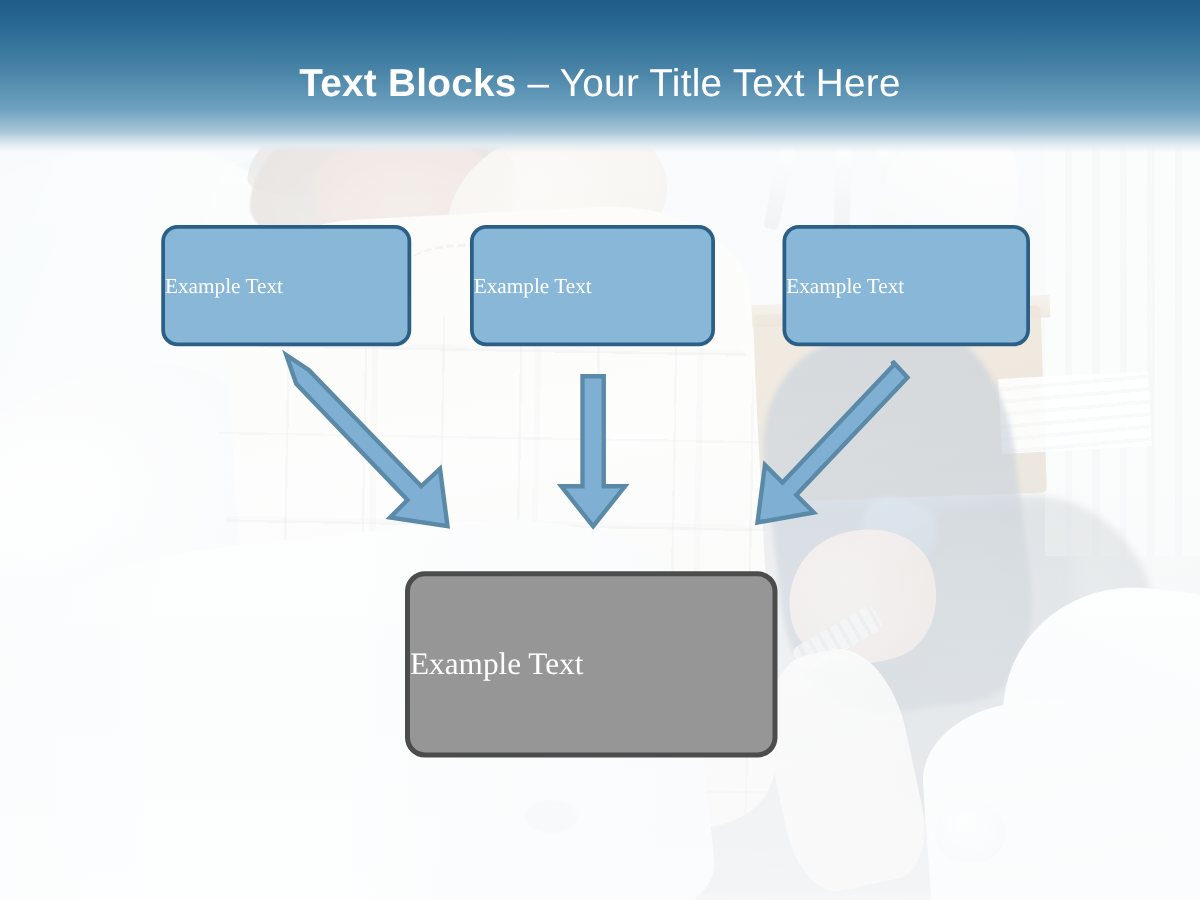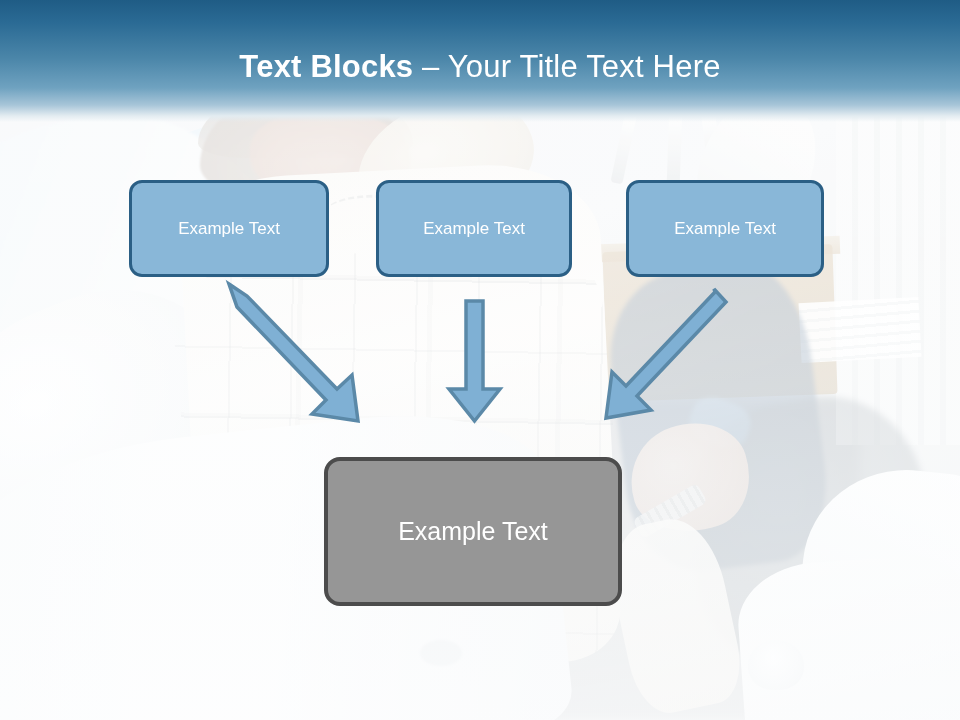--- a/index.html
+++ b/index.html
@@ -305,23 +305,23 @@
   }
   .title .t-bold { font-weight: bold; }
   .title .t-norm { font-weight: normal; }
 
   
   .box {
     position: absolute;
     box-sizing: border-box;
     display: flex;
     align-items: center;
-    justify-content: center;
     color: #ffffff;
     text-align: center;
+    font-family: Liberation Serif, serif;
   }
   .box-blue {
     background: #89b7d8;
     border: 3px solid #2b5f85;
     border-radius: 13px;
     font-size: 17px;
   }
   .box1 { left: 129px; top: 180px; width: 200px; height: 97px; }
   .box2 { left: 376px; top: 180px; width: 196px; height: 97px; }
   .box3 { left: 626px; top: 180px; width: 198px; height: 97px; }

